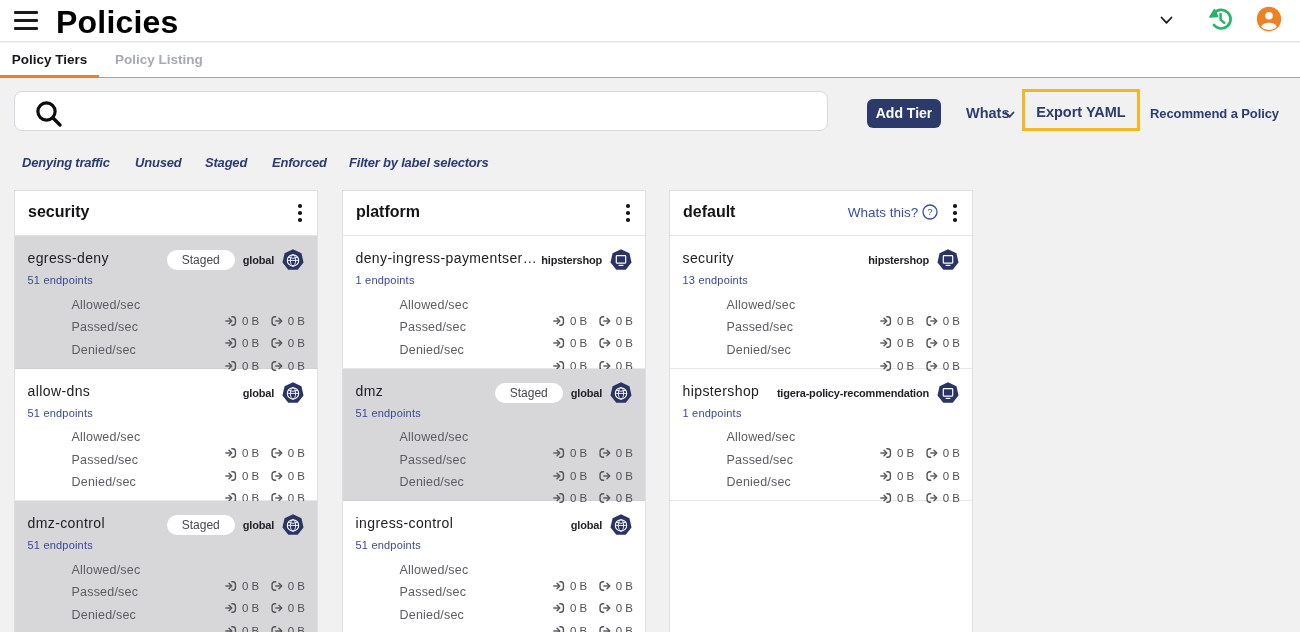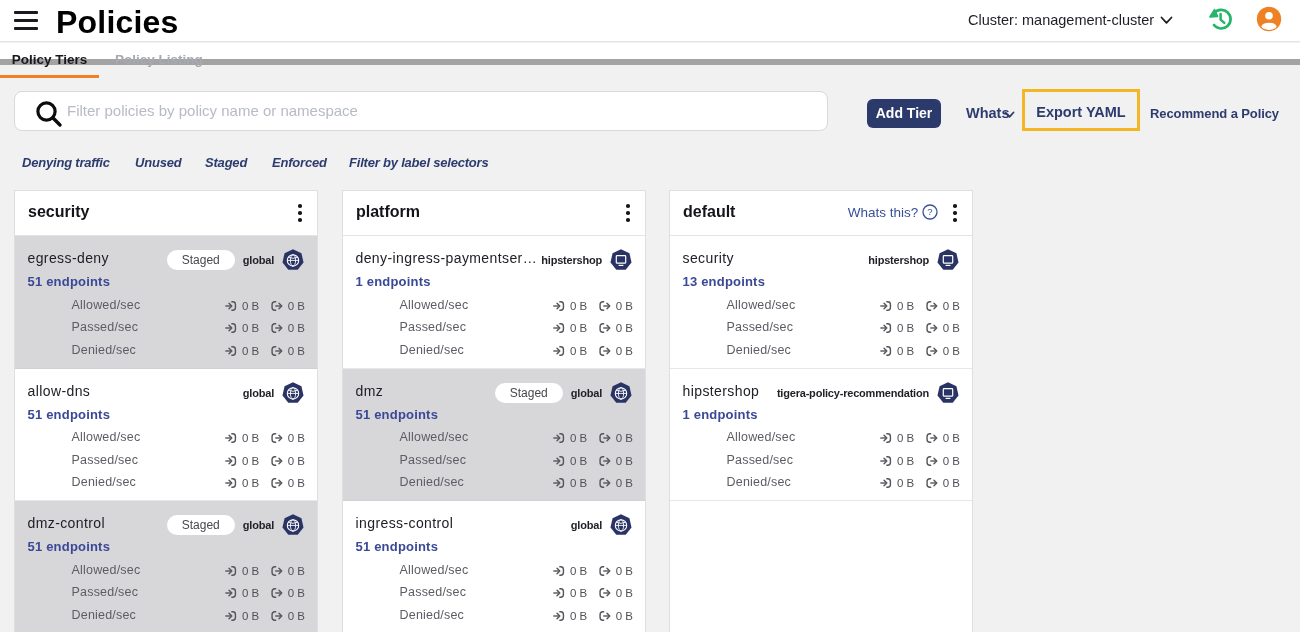--- a/index.html
+++ b/index.html
@@ -7,21 +7,21 @@
 body { font-family:"Liberation Sans", sans-serif; background:#f1f1f2; position:relative; }
 .topbar { position:absolute; left:0; top:0; width:1300px; height:42px; background:#fff; border-bottom:1px solid #e4e4e6; }
 .burger { position:absolute; left:14px; top:9px; width:24px; height:22px; }
 .burger span { position:absolute; left:0; width:24px; height:3px; background:#1a1a1f; border-radius:1px; }
 .burger span:nth-child(1){top:2px;} .burger span:nth-child(2){top:10px;} .burger span:nth-child(3){top:18px;}
 .pagetitle { position:absolute; left:56px; top:4px; font-size:32px; font-weight:bold; color:#000000; letter-spacing:0.2px; }
 .cluster { position:absolute; left:968px; top:0; height:41px; line-height:41px; font-size:14.5px; color:#1e1e26; }
 .chev { position:absolute; }
 .hist { position:absolute; left:1208px; top:6px; width:25px; }
 .avatar { position:absolute; left:1256px; top:6px; }
-.tabbar { position:absolute; left:0; top:43px; width:1300px; height:22px; background:#fff; border-bottom:6px solid #a3a3a3; }
+.tabbar { position:absolute; left:0; top:43px; width:1300px; height:35px; background:#fff; border-bottom:1px solid #a3a3a3; }
 .tab { position:absolute; top:0; height:35px; line-height:33px; font-size:13.5px; font-weight:bold; }
 .tab1 { left:0; width:99px; text-align:center; color:#17171d; border-bottom:3px solid #f08021; }
 .tab2 { left:115px; color:#a7a9b3; }
 .search { position:absolute; left:14px; top:91px; width:814px; height:40px; background:#fff; border:1px solid #d8d8e0; border-radius:8px; }
 .search svg { position:absolute; left:20px; top:8px; }
 .search .ph { position:absolute; left:52px; top:0; height:38px; line-height:38px; font-size:15px; color:#b7bbc5; }
 .btn-add { position:absolute; left:867px; top:99px; width:74px; height:29px; background:#2b3a6b; color:#fff; border-radius:6px; font-size:14px; font-weight:bold; text-align:center; line-height:29px; }
 .view { position:absolute; left:966px; top:99px; height:29px; line-height:29px; font-size:14.5px; font-weight:bold; color:#2d3c6f; }
 .exporty { position:absolute; left:1022px; top:89px; width:118px; height:42px; border:3px solid #f3b726; text-align:center; line-height:40px; font-size:14.5px; font-weight:bold; color:#2d3c6f; }
 .recommend { position:absolute; left:1150px; top:99px; height:29px; line-height:29px; font-size:13px; font-weight:bold; color:#2d3c6f; letter-spacing:-0.1px; }
@@ -34,38 +34,37 @@
 .kebab i { position:absolute; left:0; width:3.6px; height:3.6px; border-radius:50%; background:#17171c; display:block; }
 .kebab i:nth-child(1){top:0;} .kebab i:nth-child(2){top:7.2px;} .kebab i:nth-child(3){top:14.4px;}
 .whats { position:absolute; right:34px; top:13px; font-size:13.5px; color:#3a4f9b; }
 .card { position:relative; width:100%; height:132.5px; border-bottom:1px solid #e7e7e9; }
 .card.gray { background:#d7d7da; border-bottom:1px solid #d0d0d4; }
 .cname { position:absolute; left:12.5px; top:14px; font-size:14px; color:#202027; letter-spacing:0.4px; max-width:184px; white-space:nowrap; overflow:hidden; text-overflow:ellipsis; }
 .cbadges { position:absolute; right:13px; top:13px; height:22px; display:flex; align-items:center; gap:8px; }
 .pill { background:#fff; border-radius:10px; height:20px; line-height:20px; padding:0 15px; font-size:12px; color:#47474f; }
 .scope { font-size:11px; font-weight:bold; color:#1f1f26; letter-spacing:-0.2px; }
 .cbadges svg { display:block; }
-.eps { position:absolute; left:12.5px; top:38px; font-size:13px; color:#3a4896; letter-spacing:0.2px;font-weight:bold; }
+.eps { position:absolute; left:12.5px; top:38px; font-size:11px; color:#3a4896; letter-spacing:0.2px; }
 .srow { position:absolute; left:12.5px; right:12.5px; height:16px;margin-left:44px; }
 .slabel { position:absolute; left:0; top:0; font-size:12.5px; color:#5c5c64; letter-spacing:0.2px; }
-.stats { position:absolute; right:-0.5px; top:2px; display:flex; align-items:center; }
+.stats { position:absolute; right:-0.5px; top:17px; display:flex; align-items:center; }
 .stats svg { display:block; }
 .sval { font-size:11.5px; color:#515158; margin-left:5px; white-space:nowrap; }
 .gap { display:inline-block; width:12px; }
 </style>
 </head>
 <body>
 <div class="topbar">
   <div class="burger">
       <span></span>
       <span></span>
       <span></span>
     </div>
   <div class="pagetitle">Policies</div>
-  <div class="cluster">Cluster: management-cluster</div>
   <svg class="chev" style="left:1160px; top:16px;" width="13" height="9" viewBox="0 0 13 9">
       <path d="M1.5 1.5 L6.5 6.8 L11.5 1.5" fill="none" stroke="#1e1e26" stroke-width="1.8" stroke-linecap="round" stroke-linejoin="round"></path>
     </svg>
   <svg class="hist" width="25" height="25" viewBox="0 0 25 25">
     <path d="M6.1 7.3 A 9.3 9.3 0 1 1 6.0 19.0" fill="none" stroke="#25b56a" stroke-width="2.7" stroke-linecap="round"></path>
     <path d="M1.9 10.9 L9.6 10.4 L6.5 3.6 Z" fill="#25b56a" stroke="#25b56a" stroke-width="1.6" stroke-linejoin="round"></path>
     <path d="M12.6 7.9 L12.6 13.6 L16.3 16.9" fill="none" stroke="#25b56a" stroke-width="2.5" stroke-linecap="round" stroke-linejoin="round"></path>
   </svg>
   <svg class="avatar" width="26" height="26" viewBox="0 0 26 26">
     <circle cx="13" cy="13" r="12.2" fill="#ee8122"></circle>
@@ -75,21 +74,20 @@
 </div>
 <div class="tabbar">
   <div class="tab tab1">Policy Tiers</div>
   <div class="tab tab2">Policy Listing</div>
 </div>
 <div class="search">
   <svg width="28" height="28" viewBox="0 0 28 28">
       <circle cx="11.5" cy="11.5" r="8.6" fill="none" stroke="#0c0c0e" stroke-width="3.2"></circle>
       <line x1="17.8" y1="17.8" x2="25" y2="25" stroke="#0c0c0e" stroke-width="3.4" stroke-linecap="round"></line>
     </svg>
-  <div class="ph">Filter policies by policy name or namespace</div>
 </div>
 <div class="btn-add">Add Tier</div>
 <div class="view">Whats</div>
 <svg class="chev" style="left:1004px; top:111px;" width="11" height="8" viewBox="0 0 11 8">
     <path d="M1.5 1.5 L5.5 5.8 L9.5 1.5" fill="none" stroke="#2d3c6f" stroke-width="1.8" stroke-linecap="round" stroke-linejoin="round"></path>
   </svg>
 <div class="exporty">Export YAML</div>
 <div class="recommend">Recommend a Policy</div>
 <div class="filters">
   <span style="left:0;">Denying traffic</span>

